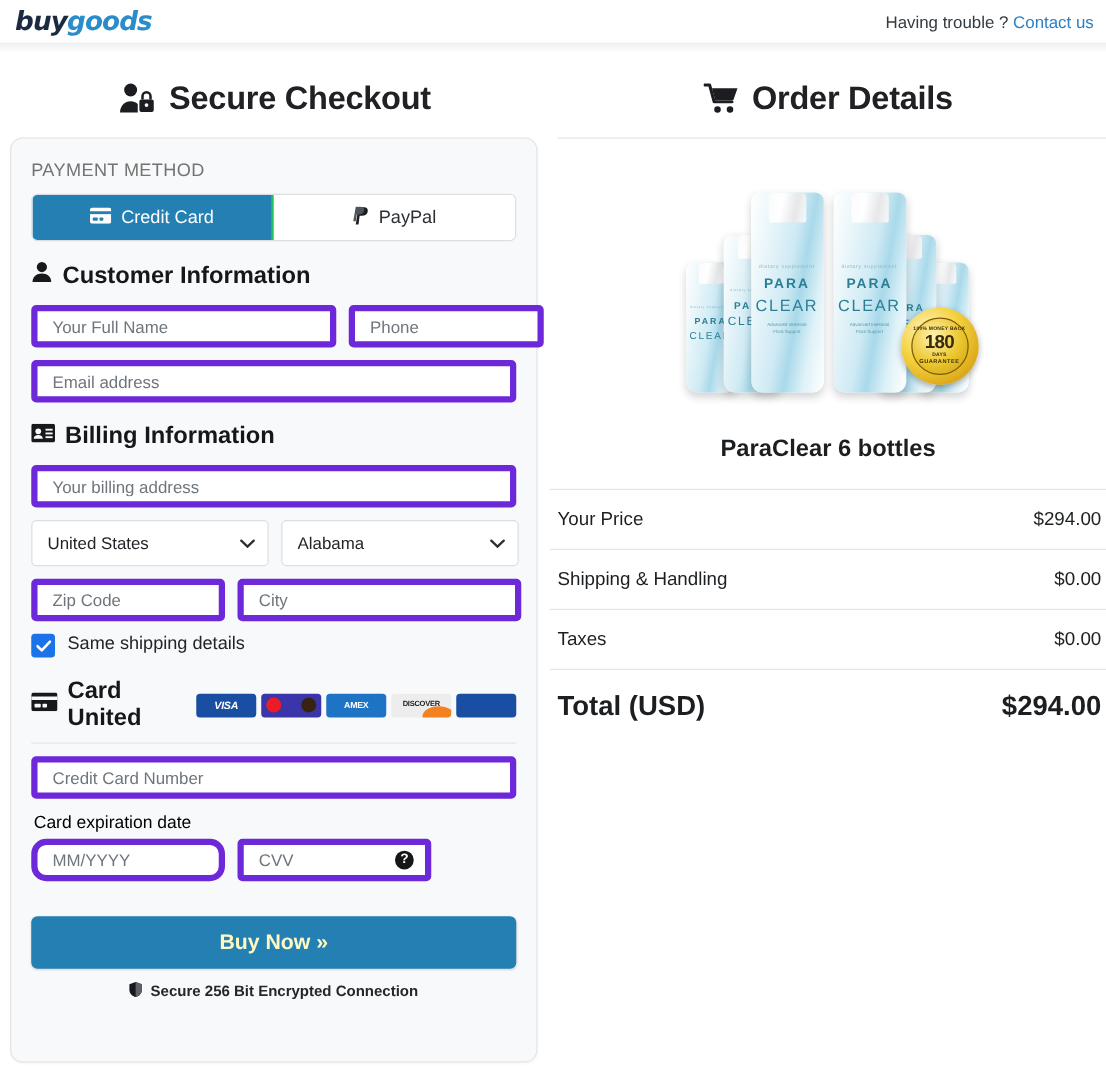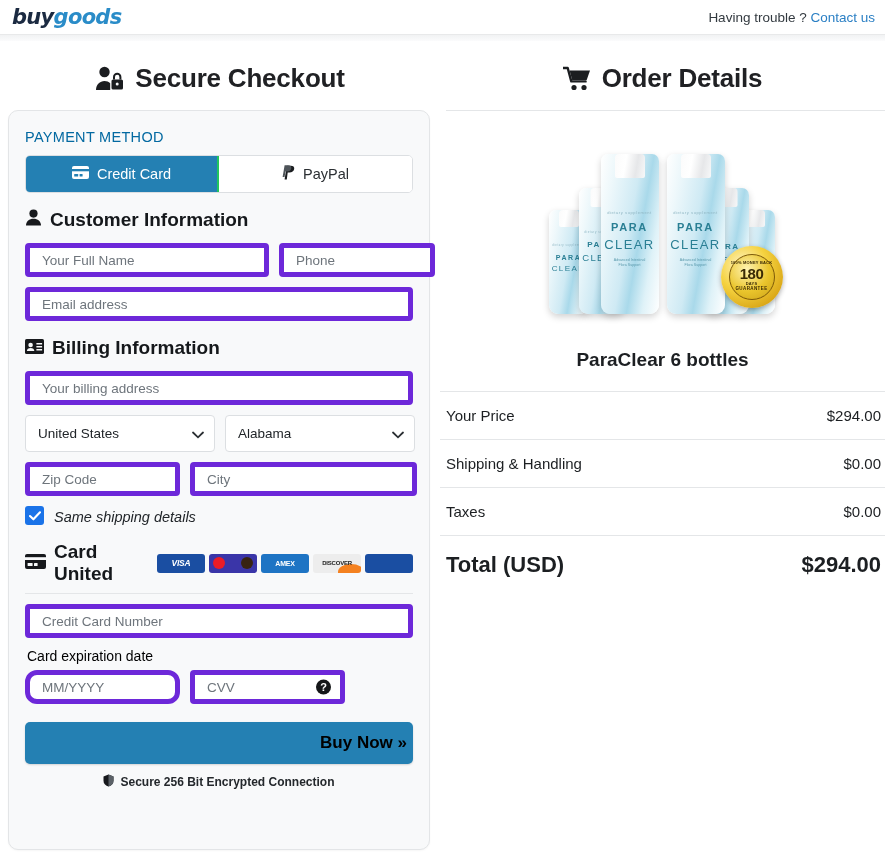--- a/index.html
+++ b/index.html
@@ -68,21 +68,21 @@
     margin: 0 10px 0 8px;
     background: #f8f9fa;
     border: 1px solid #e3e5e7;
     border-radius: 10px;
     padding: 18px 16px 14px 16px;
     box-shadow: 0 1px 2px rgba(0,0,0,.04);
     min-height: 740px;
   }
   .pm-label {
     font-size: 14.5px;
-    color: #0369a1;
+    color: #737373;
     letter-spacing: .3px;
     margin-bottom: 10px;
   }
   .pm-tabs {
     display: flex;
     border-radius: 5px;
     overflow: hidden;
     border: 1px solid #dcdfe2;
     background:#fff;
   }
@@ -142,21 +142,21 @@
     color: #212529;
     padding: 0 28px 0 12px;
     font-family: "Liberation Sans", sans-serif;
     outline: none;
   }
   .selwrap .chev {
     position: absolute; right: 11px; top: 50%; transform: translateY(-50%);
     pointer-events: none; color: #2b2f33;
   }
 
-  .checkrow { display: flex; align-items: flex-end; gap: 10px; margin: 6px 0 14px 0; font-style: italic; }
+  .checkrow { display: flex; align-items: flex-start; gap: 10px; margin: 6px 0 14px 0; }
   .cbox {
     width: 19px; height: 19px; border-radius: 3px;
     background: #1a73e8;
     display: flex; align-items: center; justify-content: center;
     cursor: pointer;
   }
   .cbox svg { display:block; }
   .checkrow span { font-size: 14.5px; color: #212529; }
 
   .hr { border-top: 1px solid #e4e6e8; margin: 4px 0 10px 0; }
@@ -190,31 +190,30 @@
     width: 15px; height: 15px; border-radius: 50%;
     background: #151719; color: #fff;
     font-size: 11px; font-weight: bold;
     display: flex; align-items: center; justify-content: center;
     cursor: pointer; line-height: 1;
   }
 
   .buy-btn {
     width: 100%;
     height: 42px;
-    margin-top: 8px;
+    margin-top: 18px;
     background: #2480b3;
     border: none;
     border-radius: 5px;
-    color: #000000;
+    color: #fef9c3;
     font-size: 17px;
     font-weight: bold;
     font-family: "Liberation Sans", sans-serif;
     cursor: pointer;
     box-shadow: 0 1px 2px rgba(0,0,0,.15);
-    text-align: right;
   }
   .secure-note {
     display: flex; align-items: center; justify-content: center; gap: 6px;
     font-size: 12px; color: #24282c;
     margin-top: 10px; font-weight: 600;
   }
 
   
   .order-divider { border-top: 1px solid #e4e6e8; margin: 0 0 0 6px; }
   .prod-img {

